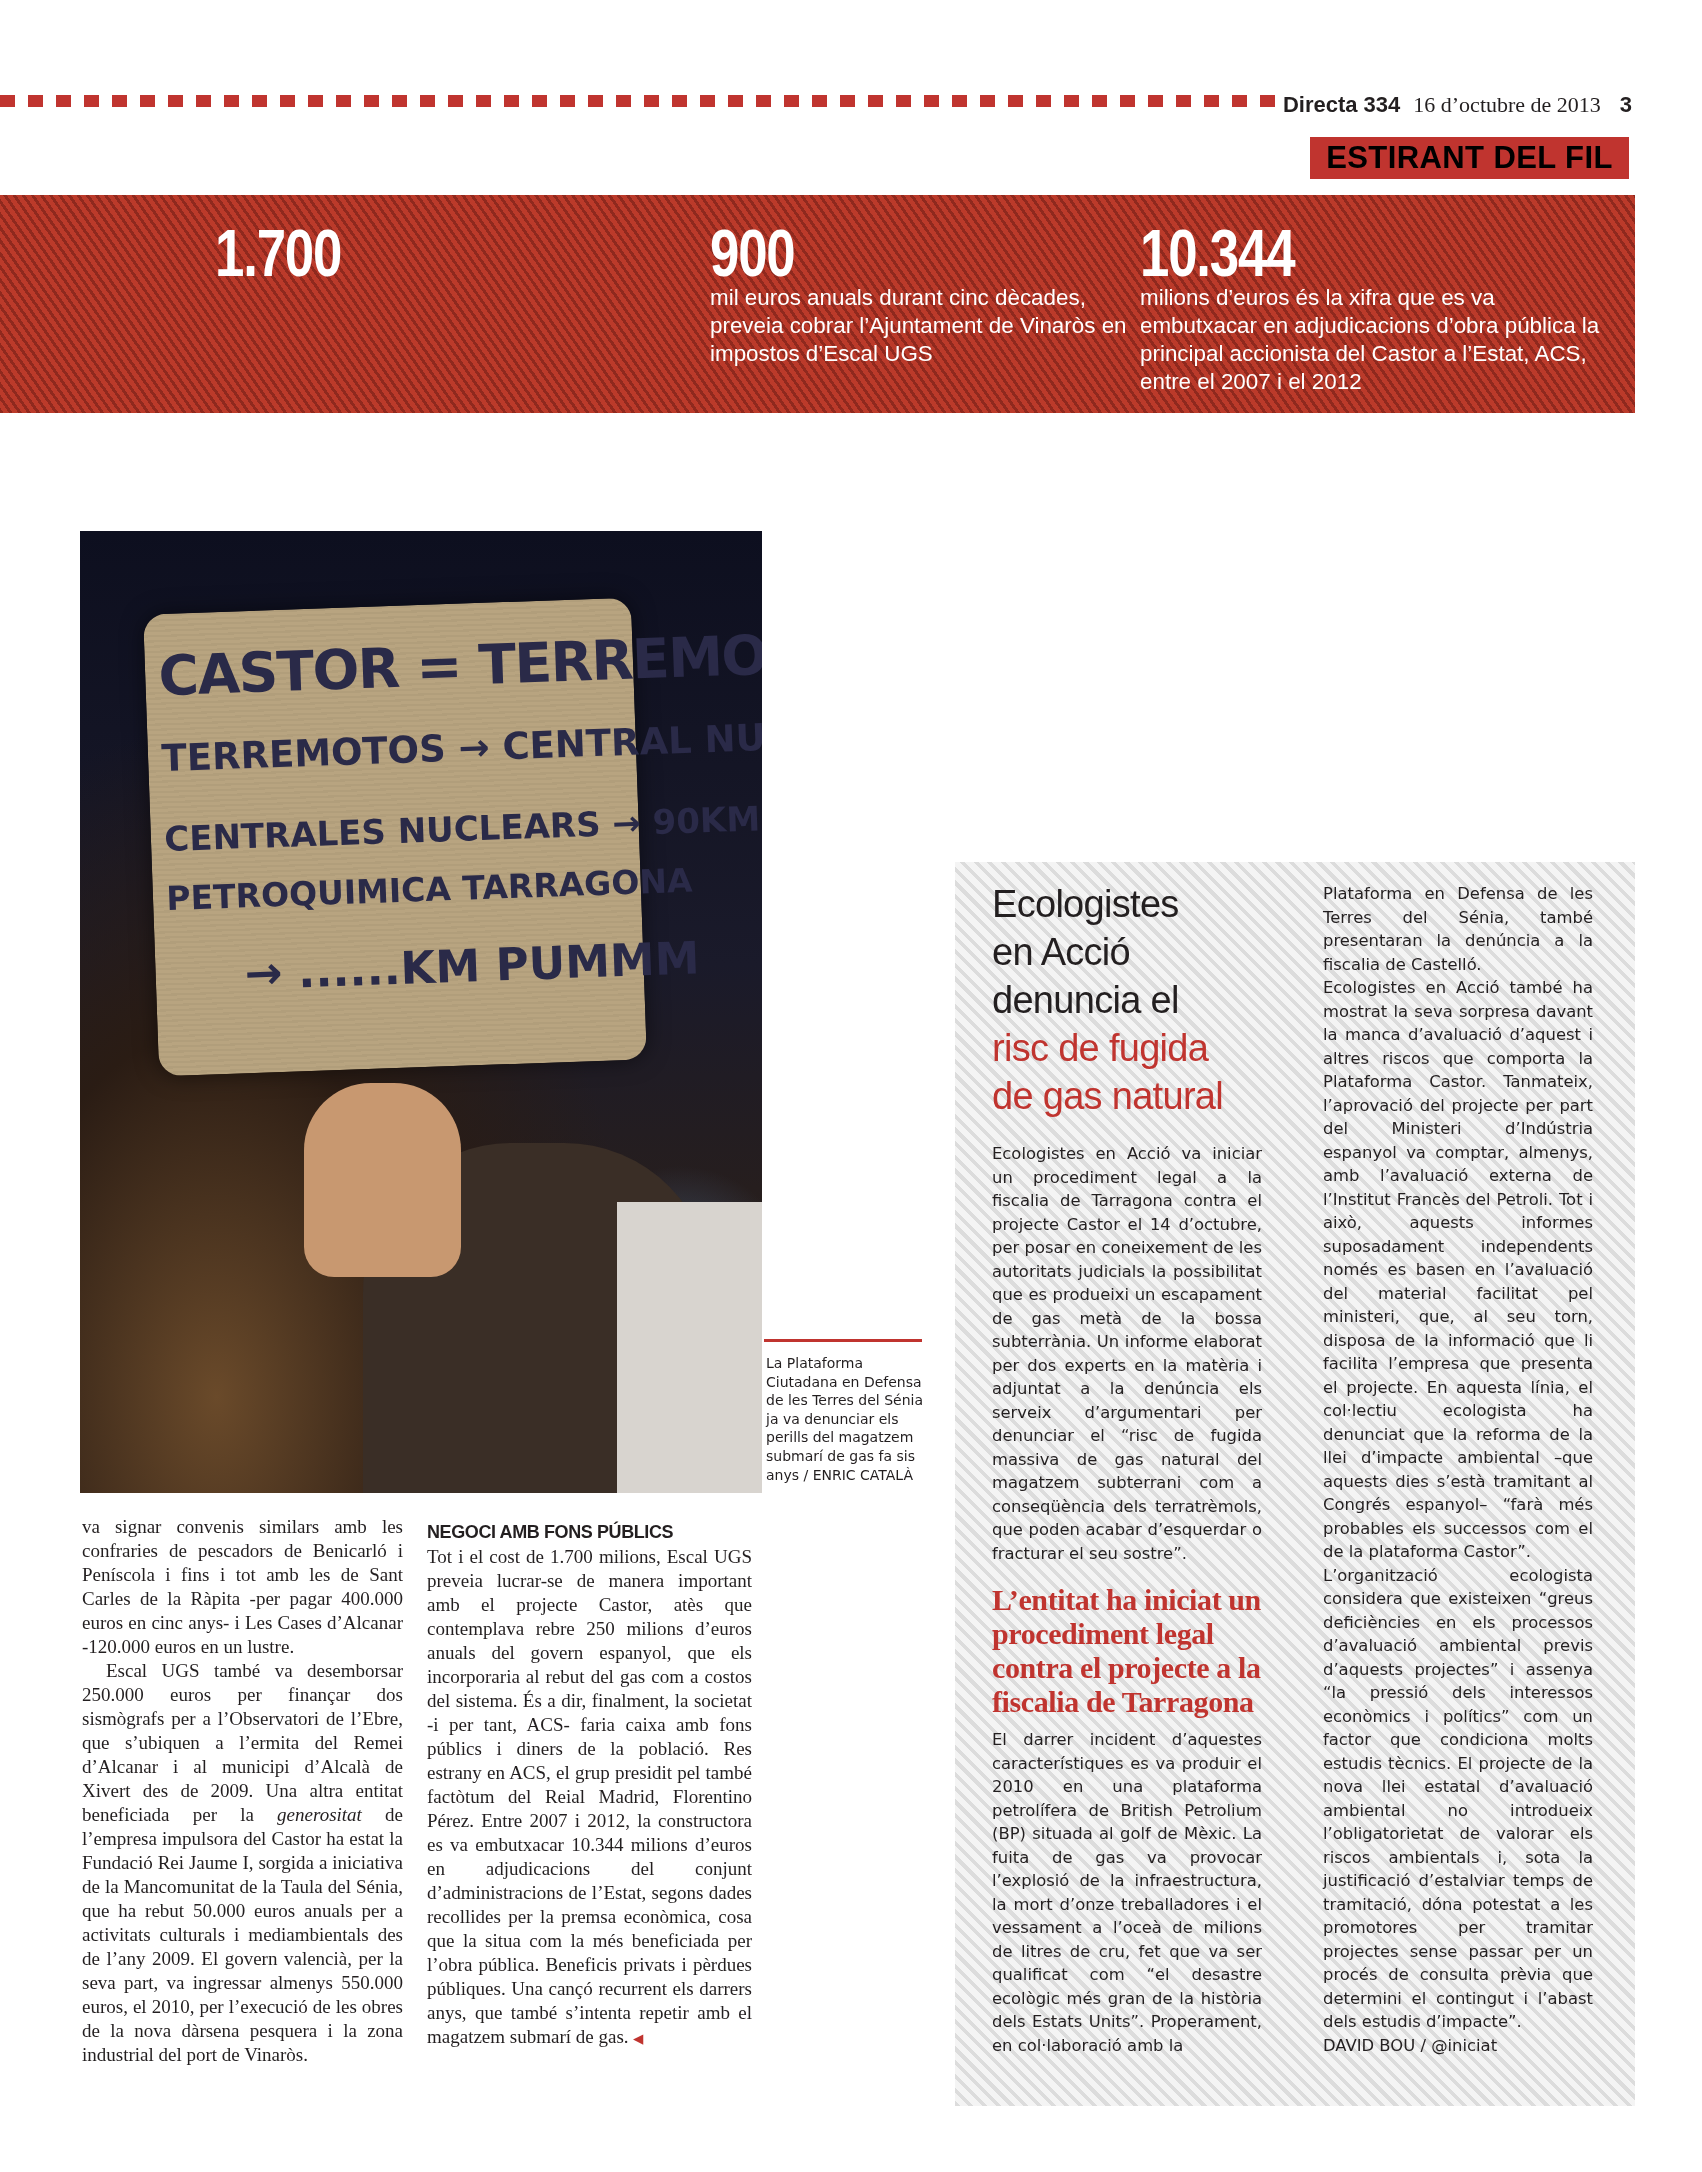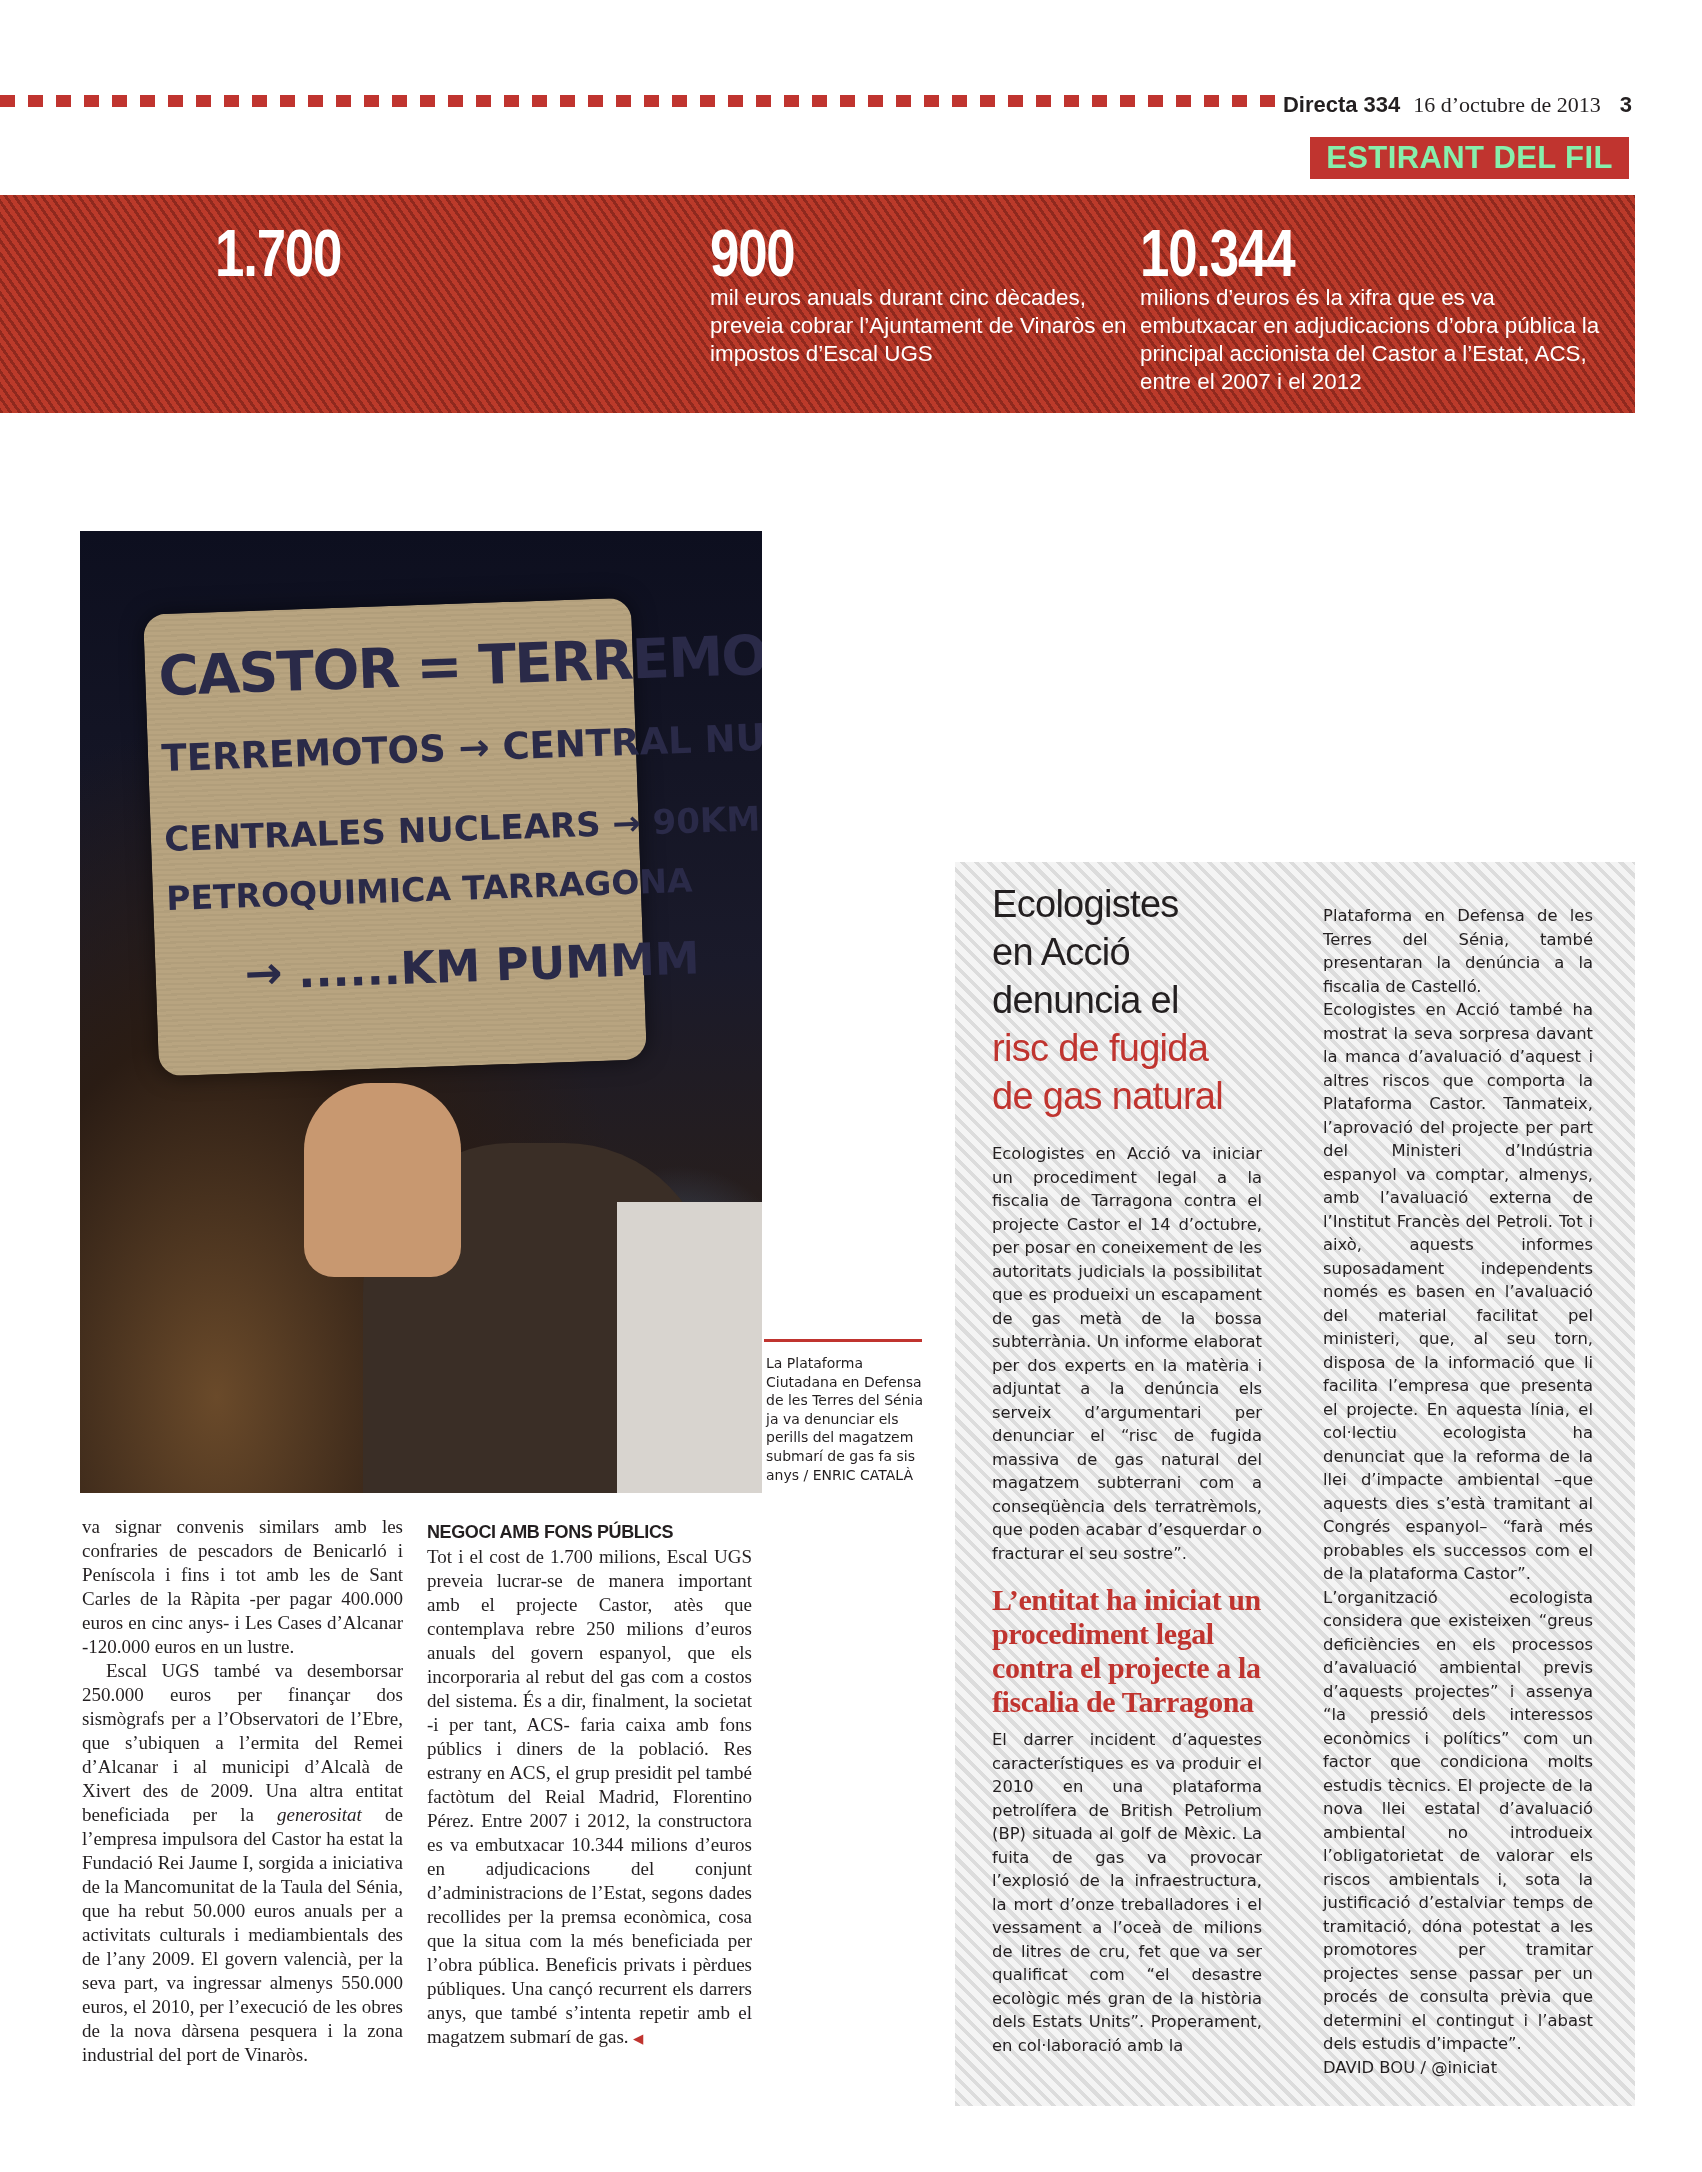--- a/index.html
+++ b/index.html
@@ -6,21 +6,21 @@
   body { width:1703px; height:2172px; position:relative; overflow:hidden; font-family:"Liberation Serif", serif; color:#231f20; }
 
   .dashes { position:absolute; left:0; top:95px; width:1288px; height:12px;
     background: repeating-linear-gradient(90deg, #c0342f 0 15px, transparent 15px 28px); }
 
   .folio { position:absolute; right:71px; top:92px; font-size:22px; white-space:nowrap; }
   .folio .brand { font-family:"Liberation Sans", sans-serif; font-weight:bold; }
   .folio .date { margin-left:7.5px; }
   .folio .page { font-family:"Liberation Sans", sans-serif; font-weight:bold; margin-left:13.4px; }
 
-  .section-badge { position:absolute; left:1310px; top:137px; width:319px; height:42px; background:#c0342f; color:#86efac;
+  .section-badge { position:absolute; left:1310px; top:137px; width:319px; height:42px; background:#c0342f; color:#000000;
     font-family:"Liberation Sans", sans-serif; font-weight:bold; font-size:31px; line-height:42px; text-align:center; letter-spacing:0.4px; }
 
   .stats-band { position:absolute; left:0; top:195px; width:1635px; height:218px; background-color:#bb3a2a;
     background-image: repeating-linear-gradient(55deg, rgba(90,20,15,0.45) 0 3px, rgba(0,0,0,0) 3px 7.5px); }
   .stat { position:absolute; top:30px; color:#fff; font-family:"Liberation Sans", sans-serif; }
   .stat .num { font-size:66px; font-weight:bold; line-height:57px; letter-spacing:-1.5px; transform:scaleX(0.8); transform-origin:left; display:block; }
   .stat .desc { font-size:22.4px; line-height:28px; margin-top:1.5px; }
   .stat-1 { left:215px; width:447px; }
   .stat-2 { left:686px; width:447px;margin-left:24px; }
   .stat-3 { left:1140px; width:477px; }
@@ -55,21 +55,21 @@
 
   .sidebar { position:absolute; left:955px; top:862px; width:680px; height:1244px; background-color:#f4f4f4;
     background-image: repeating-linear-gradient(45deg, #dcdcdc 0 3.7px, transparent 3.7px 9.7px); }
   .side-head { position:absolute; left:37px; top:18px; width:283px; font-family:"Liberation Sans", sans-serif; font-weight:normal;
     font-size:38px; line-height:48px; letter-spacing:-0.7px; }
   .side-head .black { color:#231f20; display:block; }
   .side-head .red { color:#c0342f; display:block; }
   .side-col { position:absolute; font-family:"DejaVu Sans", sans-serif; font-size:16.4px; line-height:23.5px; text-align:justify; color:#231f20; }
   .side-col p { margin:0; }
   .side-col-1 { left:37px; top:280px; width:270px; }
-  .side-col-2 { left:368px; top:42px; width:270px; }
+  .side-col-2 { left:368px; top:20px; width:270px; }
   .pull { font-family:"Liberation Serif", serif; font-weight:bold; color:#c0342f; font-size:30px; line-height:34px; letter-spacing:-0.4px; text-align:left; margin:18px 0 9px; }
 </style>
 </head>
 <body>
 
 <div class="dashes"></div>
 
 <div class="folio">
   <span class="brand">Directa 334</span>
   <span class="date">16 d’octubre de 2013</span>

